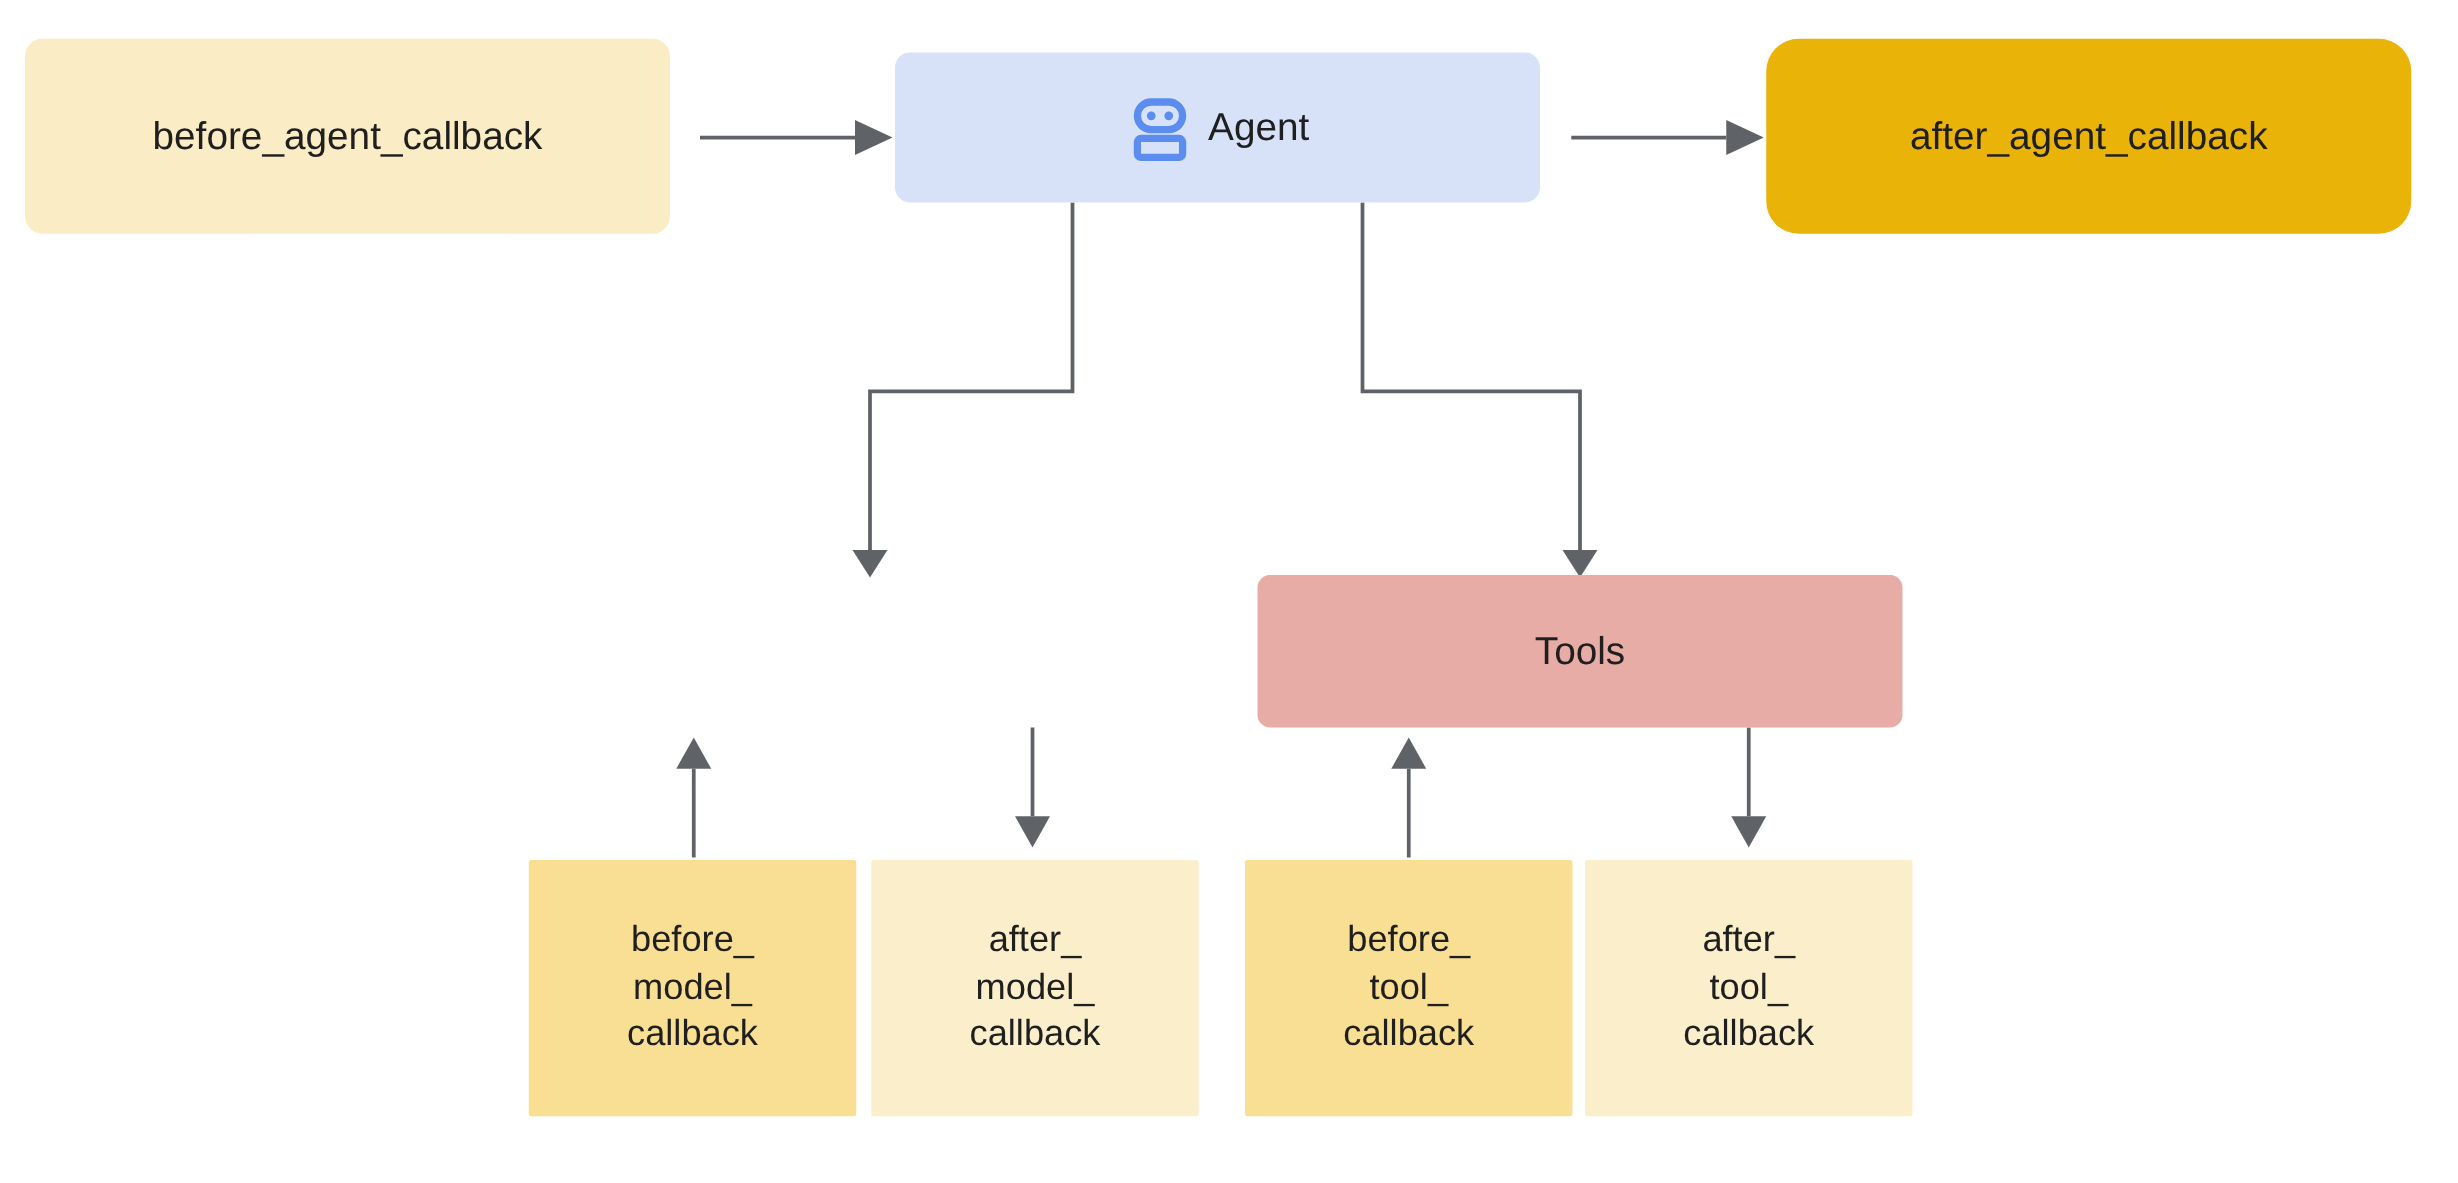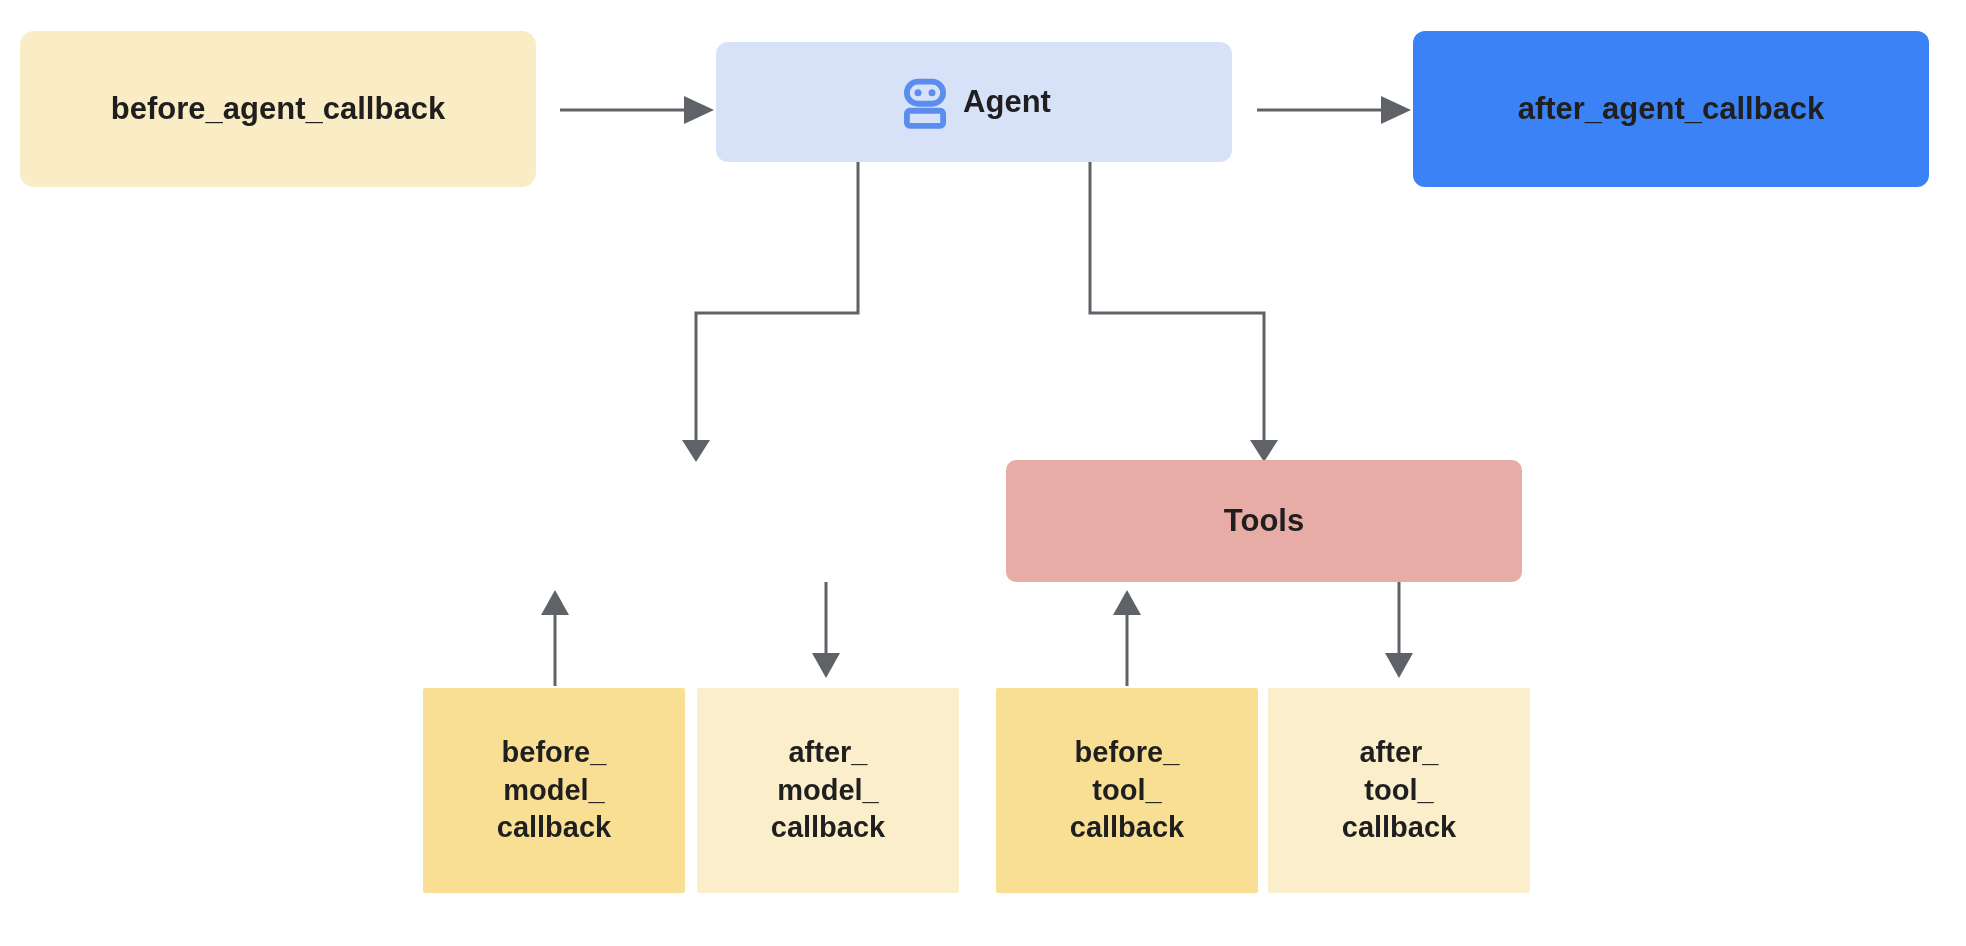--- a/index.html
+++ b/index.html
@@ -10,21 +10,20 @@
   body {
     font-family: "Liberation Sans", sans-serif;
     -webkit-font-smoothing: antialiased;
   }
   #canvas {
     position: relative;
     width: 1966px;
     height: 946px;
     background: #ffffff;
     overflow: hidden;
-    font-weight: bold;
   }
   .node {
     position: absolute;
     box-sizing: border-box;
     display: flex;
     align-items: center;
     justify-content: center;
     text-align: center;
     color: #1f1f1f;
     line-height: 1.30;
@@ -41,22 +40,22 @@
   }
   #node-agent {
     left: 716px; top: 42px;
     width: 516px; height: 120px;
     background: #D7E2F9;
     border-radius: 12px;
   }
   #node-after-agent {
     left: 1413px; top: 31px;
     width: 516px; height: 156px;
-    background: #3b82f6;
-    border-radius: 12px;
+    background: #eab308;
+    border-radius: 26px;
     font-size: 31px;
   }
   .agent-inner {
     display: flex;
     align-items: center;
     justify-content: center;
     gap: 10px;
   }
   .agent-label { font-size: 31px; color: #1f1f1f; }
   #robot-icon { display: block; width: 56px; height: 56px; flex: 0 0 auto; }

